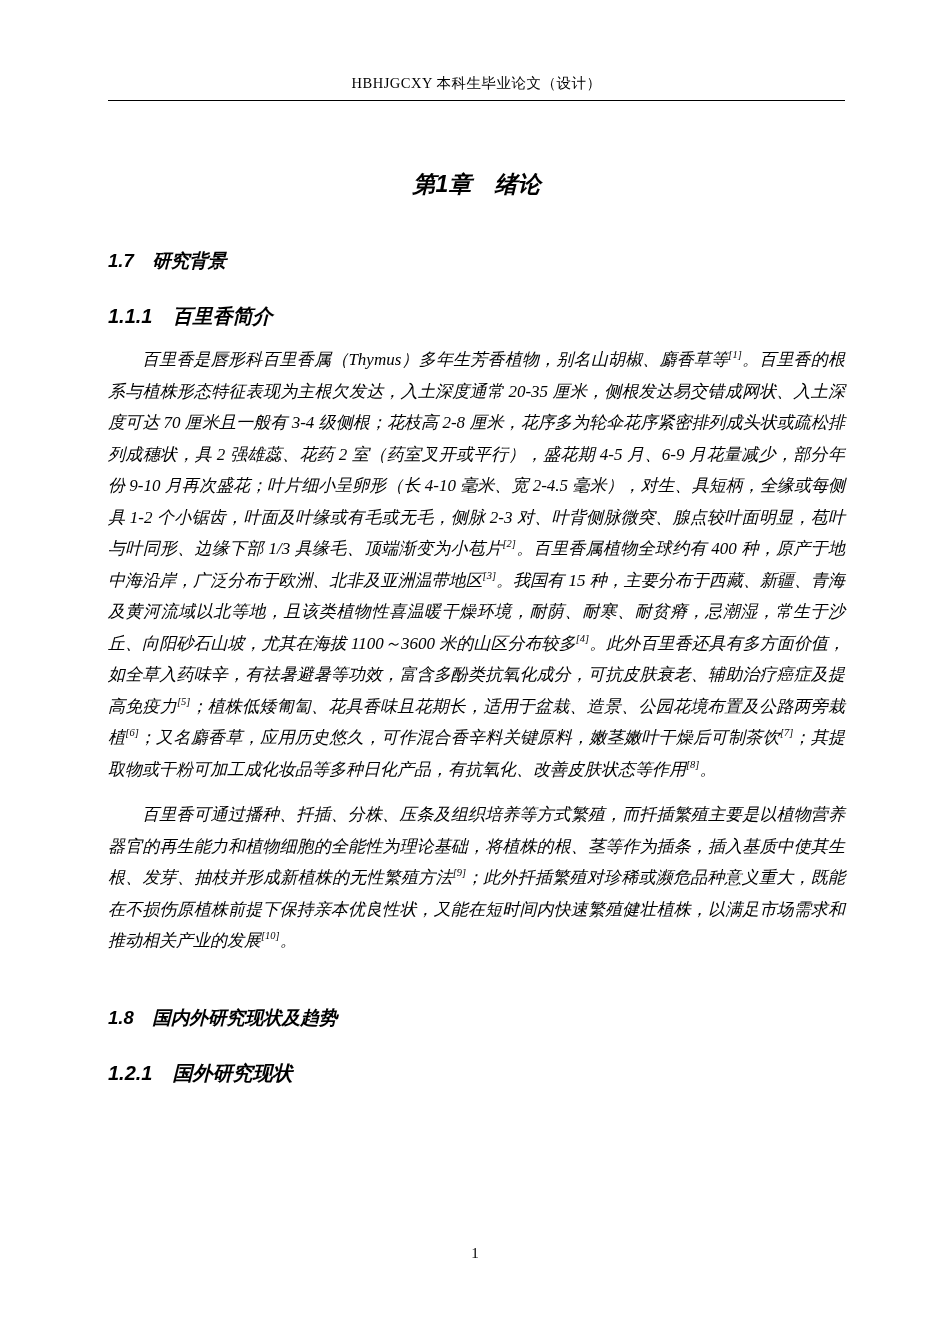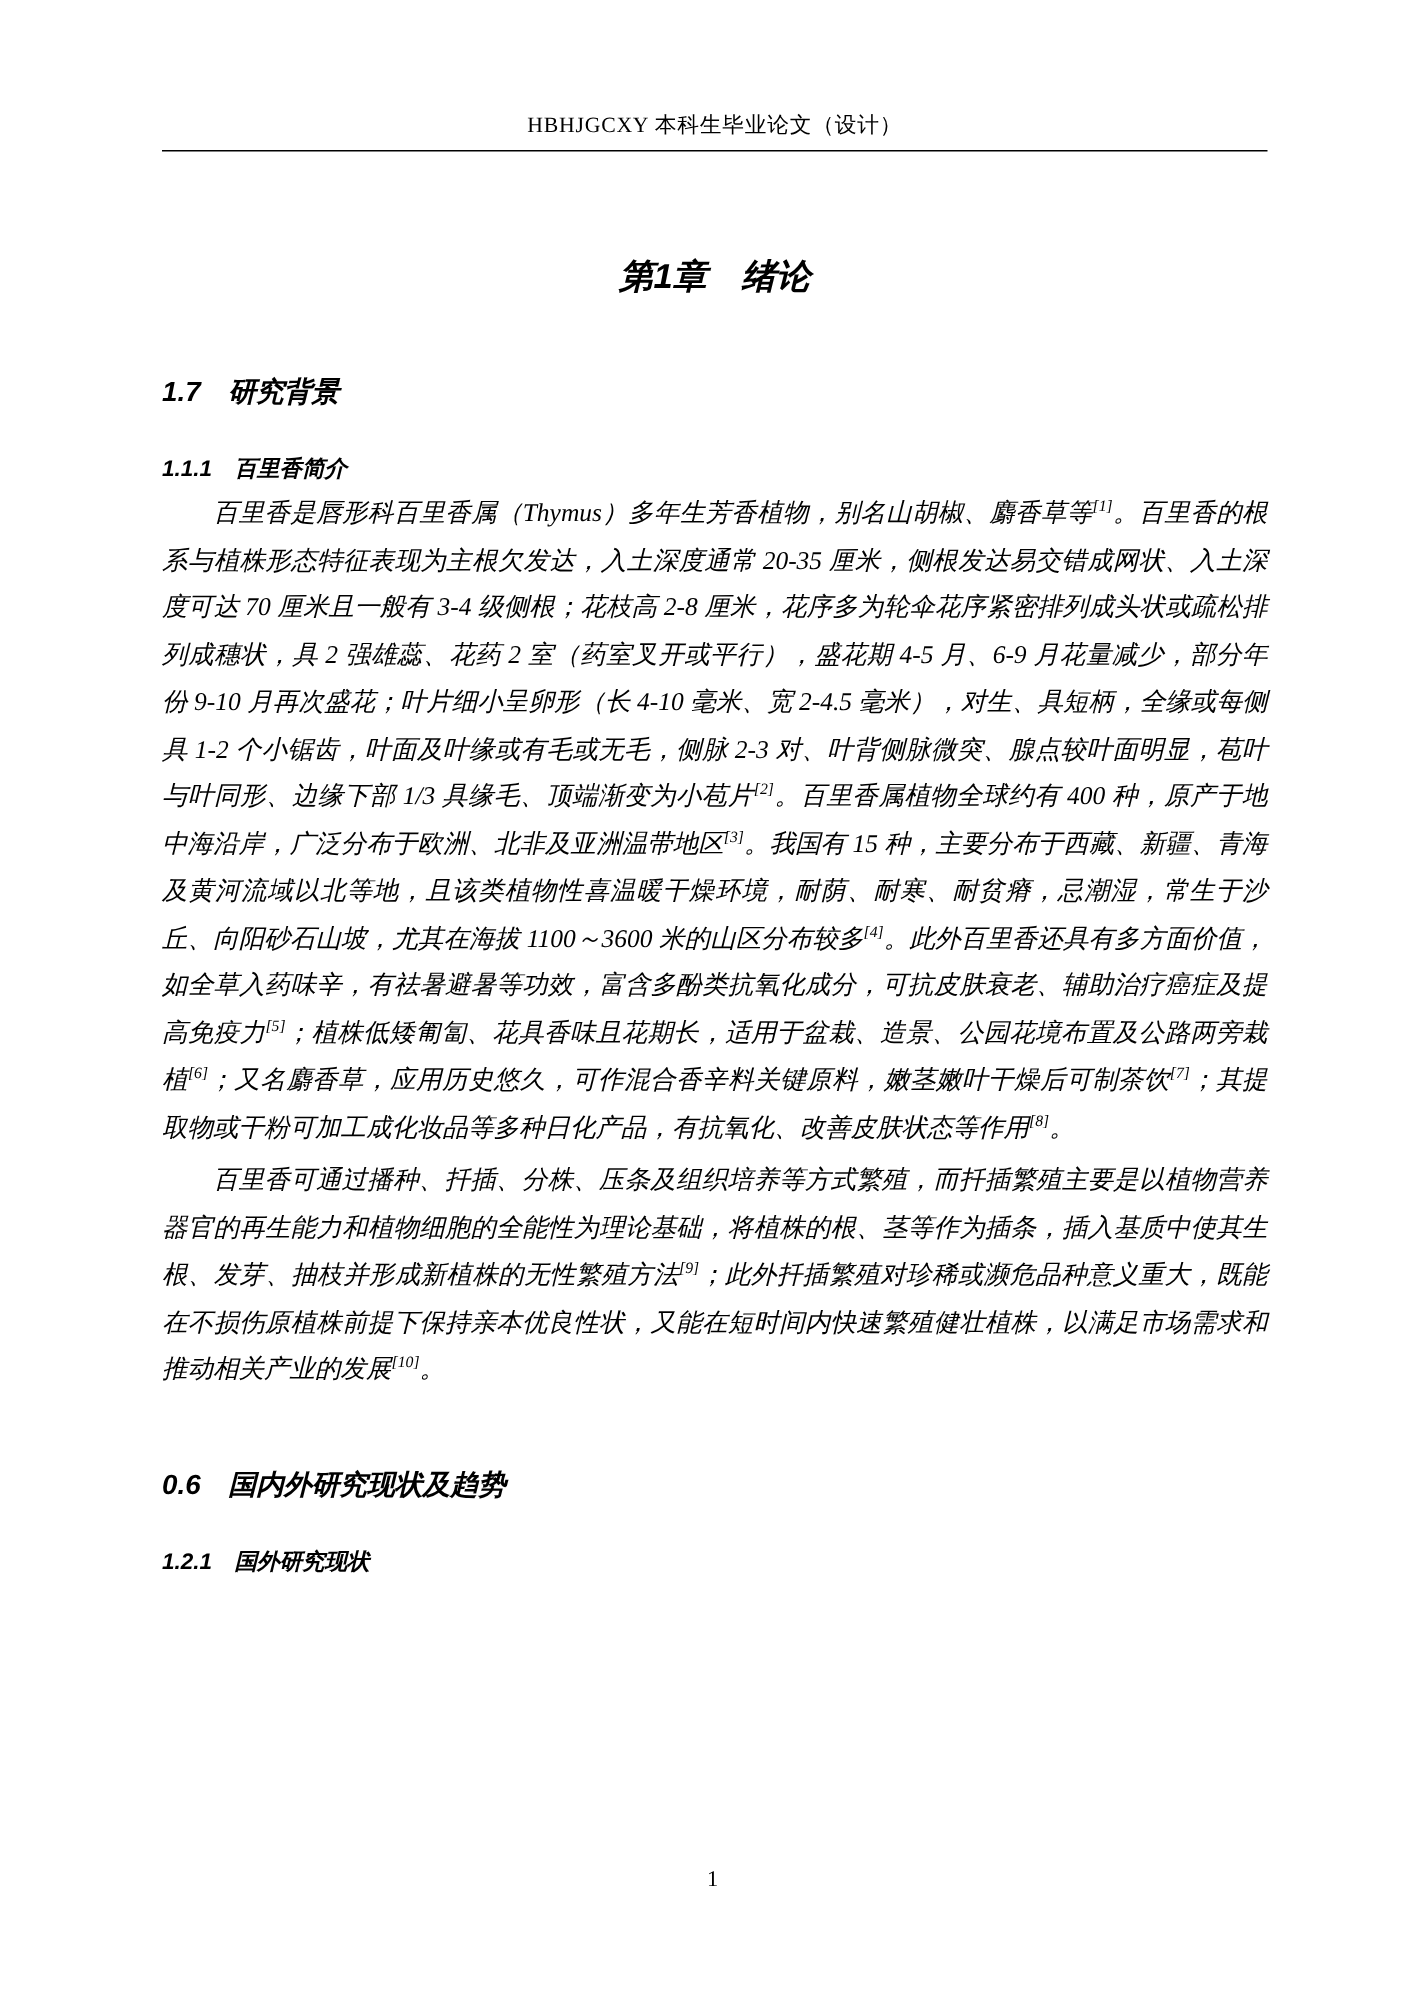--- a/index.html
+++ b/index.html
@@ -42,24 +42,24 @@
   .h2 {
     margin: 48px 0 0 0;
     font-family: "Liberation Sans", "DejaVu Sans", sans-serif;
     font-weight: bold;
     font-size: 18.5px;
   }
   .h3 {
     margin: 30px 0 0 0;
     font-family: "Liberation Sans", "DejaVu Sans", sans-serif;
     font-weight: bold;
-    font-size: 15px;
+    font-size: 20px;
   }
   .para {
-    margin: 4px 0 0 0;
+    margin: 14px 0 0 0;
     font-size: 17px;
     line-height: 31.5px;
     text-align: justify;
     text-indent: 2em;
   }
   .para sup {
     font-size: 10.5px;
     line-height: 0;
   }
   .page-footer {
@@ -84,21 +84,21 @@
 
     <div class="h2">1.7　研究背景</div>
 
     <div class="h3">1.1.1　百里香简介</div>
 
     <p class="para">百里香是唇形科百里香属（Thymus）多年生芳香植物，别名山胡椒、麝香草等<sup>[1]</sup>。百里香的根系与植株形态特征表现为主根欠发达，入土深度通常 20-35 厘米，侧根发达易交错成网状、入土深度可达 70 厘米且一般有 3-4 级侧根；花枝高 2-8 厘米，花序多为轮伞花序紧密排列成头状或疏松排列成穗状，具 2 强雄蕊、花药 2 室（药室叉开或平行），盛花期 4-5 月、6-9 月花量减少，部分年份 9-10 月再次盛花；叶片细小呈卵形（长 4-10 毫米、宽 2-4.5 毫米），对生、具短柄，全缘或每侧具 1-2 个小锯齿，叶面及叶缘或有毛或无毛，侧脉 2-3 对、叶背侧脉微突、腺点较叶面明显，苞叶与叶同形、边缘下部 1/3 具缘毛、顶端渐变为小苞片<sup>[2]</sup>。百里香属植物全球约有 400 种，原产于地中海沿岸，广泛分布于欧洲、北非及亚洲温带地区<sup>[3]</sup>。我国有 15 种，主要分布于西藏、新疆、青海及黄河流域以北等地，且该类植物性喜温暖干燥环境，耐荫、耐寒、耐贫瘠，忌潮湿，常生于沙丘、向阳砂石山坡，尤其在海拔 1100～3600 米的山区分布较多<sup>[4]</sup>。此外百里香还具有多方面价值，如全草入药味辛，有祛暑避暑等功效，富含多酚类抗氧化成分，可抗皮肤衰老、辅助治疗癌症及提高免疫力<sup>[5]</sup>；植株低矮匍匐、花具香味且花期长，适用于盆栽、造景、公园花境布置及公路两旁栽植<sup>[6]</sup>；又名麝香草，应用历史悠久，可作混合香辛料关键原料，嫩茎嫩叶干燥后可制茶饮<sup>[7]</sup>；其提取物或干粉可加工成化妆品等多种日化产品，有抗氧化、改善皮肤状态等作用<sup>[8]</sup>。</p>
 
 
     <p class="para">百里香可通过播种、扦插、分株、压条及组织培养等方式繁殖，而扦插繁殖主要是以植物营养器官的再生能力和植物细胞的全能性为理论基础，将植株的根、茎等作为插条，插入基质中使其生根、发芽、抽枝并形成新植株的无性繁殖方法<sup>[9]</sup>；此外扦插繁殖对珍稀或濒危品种意义重大，既能在不损伤原植株前提下保持亲本优良性状，又能在短时间内快速繁殖健壮植株，以满足市场需求和推动相关产业的发展<sup>[10]</sup>。</p>
 
-    <div class="h2">0.6　国内外研究现状及趋势</div>
+    <div class="h2">1.8　国内外研究现状及趋势</div>
 
     <div class="h3">1.2.1　国外研究现状</div>
 
   </div>
 
   <div class="page-footer">1</div>
 
 </div>
 
 </body></html>

